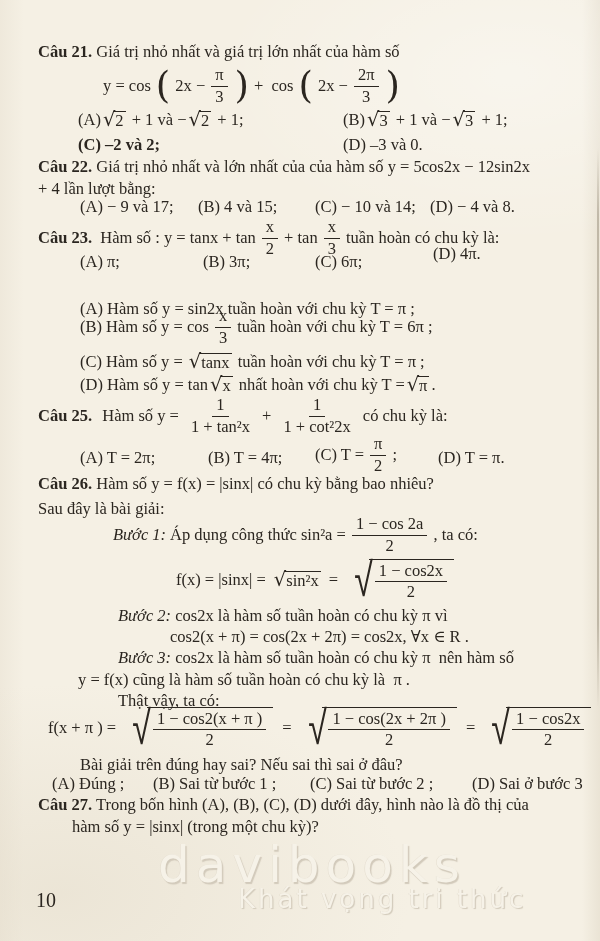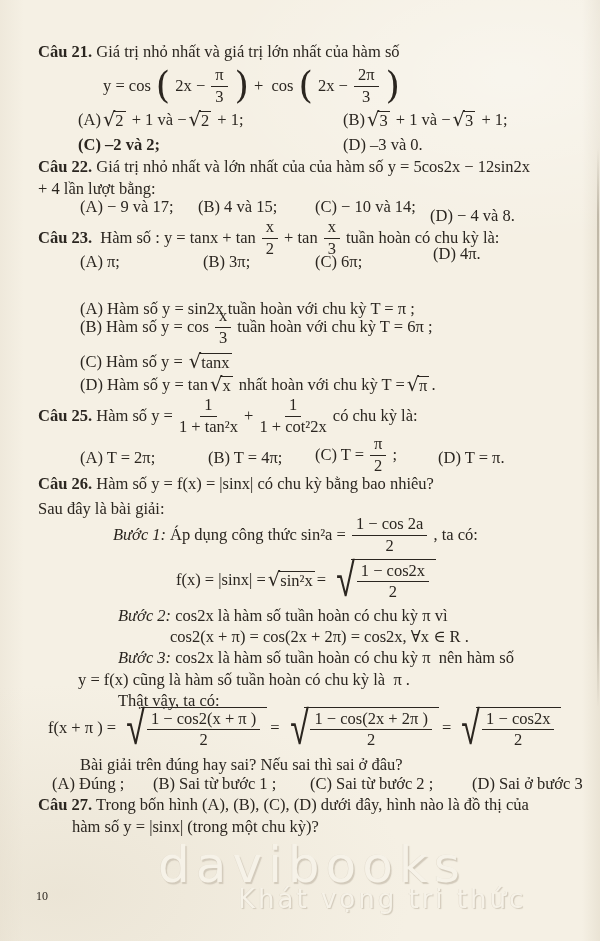--- a/index.html
+++ b/index.html
@@ -28,28 +28,28 @@
   .ssqrt { display:inline-flex; align-items:flex-start; margin:0 2px; }
   .ssqrt .sign { font-family:"DejaVu Sans",sans-serif; font-size:1.18em; line-height:1; margin-right:-2px; }
   .ssqrt .rads { border-top:1.3px solid #2b2620; padding:0 2px; line-height:1.15; margin-top:1px; }
   
   .rsqrt { display:inline-flex; align-items:center; margin:0 3px; }
   .rsqrt .sign { font-family:"DejaVu Sans",sans-serif; font-size:47px; line-height:0.95; font-weight:200;
                  transform:scaleX(0.72); transform-origin:right center; margin-right:-4px; }
   .rsqrt .radt { border-top:1.6px solid #2b2620; padding:2px 5px 0 4px; }
   
   .bp { font-family:"DejaVu Serif",serif; font-size:37px; font-weight:200; line-height:0.9; margin:0 1px; }
-  .gap4 { column-gap:4px; } .gap6 { }
+  .gap4 { column-gap:4px; } .gap6 { column-gap:6px; }
   .wm1 { position:absolute; left:158px; top:836px; font-family:"DejaVu Sans",sans-serif;
     font-size:50px; letter-spacing:6px; color:#f6f2e8;
     text-shadow:1.5px 1.5px 1px #d2cabb, -0.5px -0.5px 0 #e4ddcf; }
   .wm2 { position:absolute; left:238px; top:884px; font-family:"DejaVu Sans",sans-serif;
     font-size:26px; letter-spacing:3px; color:#f6f2e8;
     text-shadow:1.2px 1.2px 1px #d2cabb, -0.5px -0.5px 0 #e4ddcf; }
-  .pnum { position:absolute; left:36px; top:889px; font-size:12px; }
+  .pnum { position:absolute; left:36px; top:889px; font-size:20px; }
 </style>
 </head>
 <body>
 
 <div id="page">
 
   <div class="line" style="left:38px; top:42px;text-align:right;"><b class="qlab">Câu 21.</b><span> Giá trị nhỏ nhất và giá trị lớn nhất của hàm số</span></div>
   <div class="line row gap4" style="left:103px; top:64px; height:44px;">
     <span>y = cos</span><span class="bp">(</span><span>2x −</span><span class="frac"><span class="num">π</span><span class="den">3</span></span><span class="bp">)</span><span>+  cos</span><span class="bp">(</span><span>2x −</span><span class="frac"><span class="num">2π</span><span class="den">3</span></span><span class="bp">)</span>
   </div>
@@ -60,36 +60,36 @@
     <span>(B)</span><span class="ssqrt"><span class="sign">√</span><span class="rads">3</span></span><span> + 1 và −</span><span class="ssqrt"><span class="sign">√</span><span class="rads">3</span></span><span> + 1;</span>
   </div>
   <div class="line" style="left:78px; top:135px;font-weight:bold;">(C) –2 và 2;</div>
   <div class="line" style="left:343px; top:135px;">(D) –3 và 0.</div>
 
   <div class="line" style="left:38px; top:157px;"><b class="qlab">Câu 22.</b><span> Giá trị nhỏ nhất và lớn nhất của của hàm số y = 5cos2x − 12sin2x</span></div>
   <div class="line" style="left:38px; top:179px;font-family:Liberation Serif, serif;">+ 4 lần lượt bằng:</div>
   <div class="line" style="left:80px; top:197px;">(A) − 9 và 17;</div>
   <div class="line" style="left:198px; top:197px;">(B) 4 và 15;</div>
   <div class="line" style="left:315px; top:197px;">(C) − 10 và 14;</div>
-  <div class="line" style="left:430px; top:206px;text-align:center;">(D) − 4 và 8.</div>
+  <div class="line" style="left:430px; top:197px;text-align:center;">(D) − 4 và 8.</div>
 
   <div class="line row gap4" style="left:38px; top:218px; height:40px;">
     <b class="qlab">Câu 23.</b><span> Hàm số : y = tanx + tan</span><span class="frac"><span class="num">x</span><span class="den">2</span></span><span>+ tan</span><span class="frac"><span class="num">x</span><span class="den">3</span></span><span>tuần hoàn có chu kỳ là:</span>
   </div>
   <div class="line" style="left:80px; top:252px;text-align:right;">(A) π;</div>
   <div class="line" style="left:203px; top:252px;">(B) 3π;</div>
   <div class="line" style="left:315px; top:252px;">(C) 6π;</div>
   <div class="line" style="left:433px; top:244px;">(D) 4π.</div>
 
   <div class="line" style="left:80px; top:299px;">(A) Hàm số y = sin2x tuần hoàn với chu kỳ T = π ;</div>
   <div class="line row gap4" style="left:80px; top:309px; height:36px;">
     <span>(B) Hàm số y = cos</span><span class="frac"><span class="num">x</span><span class="den">3</span></span><span>tuần hoàn với chu kỳ T = 6π ;</span>
   </div>
   <div class="line row gap4" style="left:80px; top:352px;">
-    <span>(C) Hàm số y =</span><span class="ssqrt"><span class="sign">√</span><span class="rads">tanx</span></span>
+    <span>(C) Hàm số y =</span><span class="ssqrt"><span class="sign">√</span><span class="rads">tanx</span></span><span>tuần hoàn với chu kỳ T = π ;</span>
   </div>
   <div class="line row" style="left:80px; top:375px;">
     <span>(D) Hàm số y = tan</span><span class="ssqrt"><span class="sign">√</span><span class="rads">x</span></span><span> nhất hoàn với chu kỳ T =</span><span class="ssqrt"><span class="sign">√</span><span class="rads">π</span></span><span>.</span>
   </div>
 
   <div class="line row gap6" style="left:38px; top:392px; height:48px;">
     <b class="qlab">Câu 25.</b><span> Hàm số y =</span><span class="frac"><span class="num">1</span><span class="den">1 + tan²x</span></span><span>+</span><span class="frac"><span class="num">1</span><span class="den">1 + cot²2x</span></span><span>có chu kỳ là:</span>
   </div>
   <div class="line" style="left:80px; top:448px;">(A) T = 2π;</div>
   <div class="line" style="left:208px; top:448px;">(B) T = 4π;</div>

